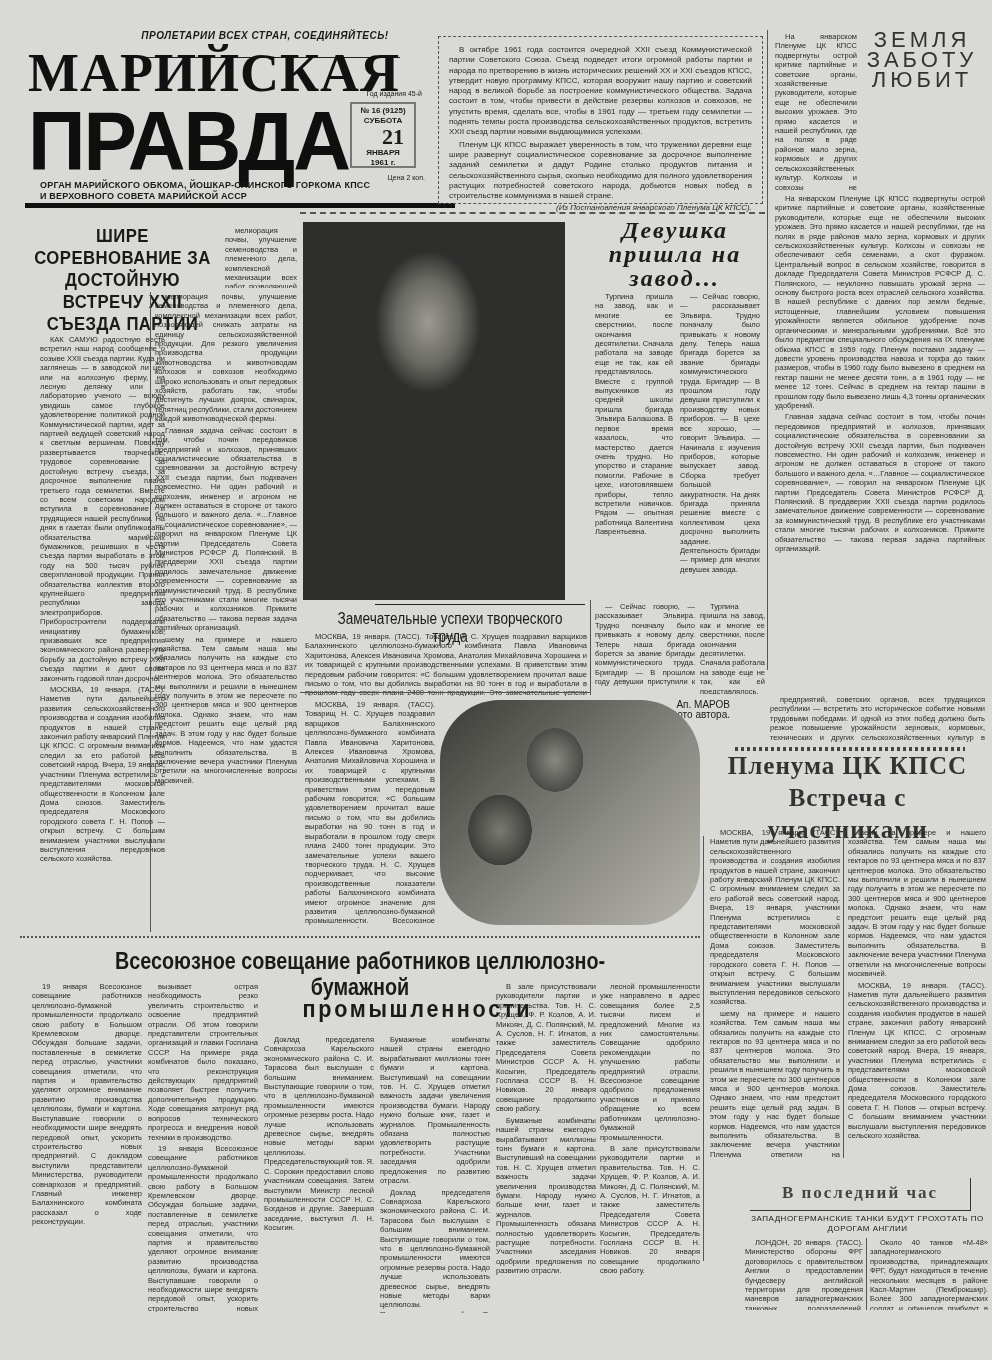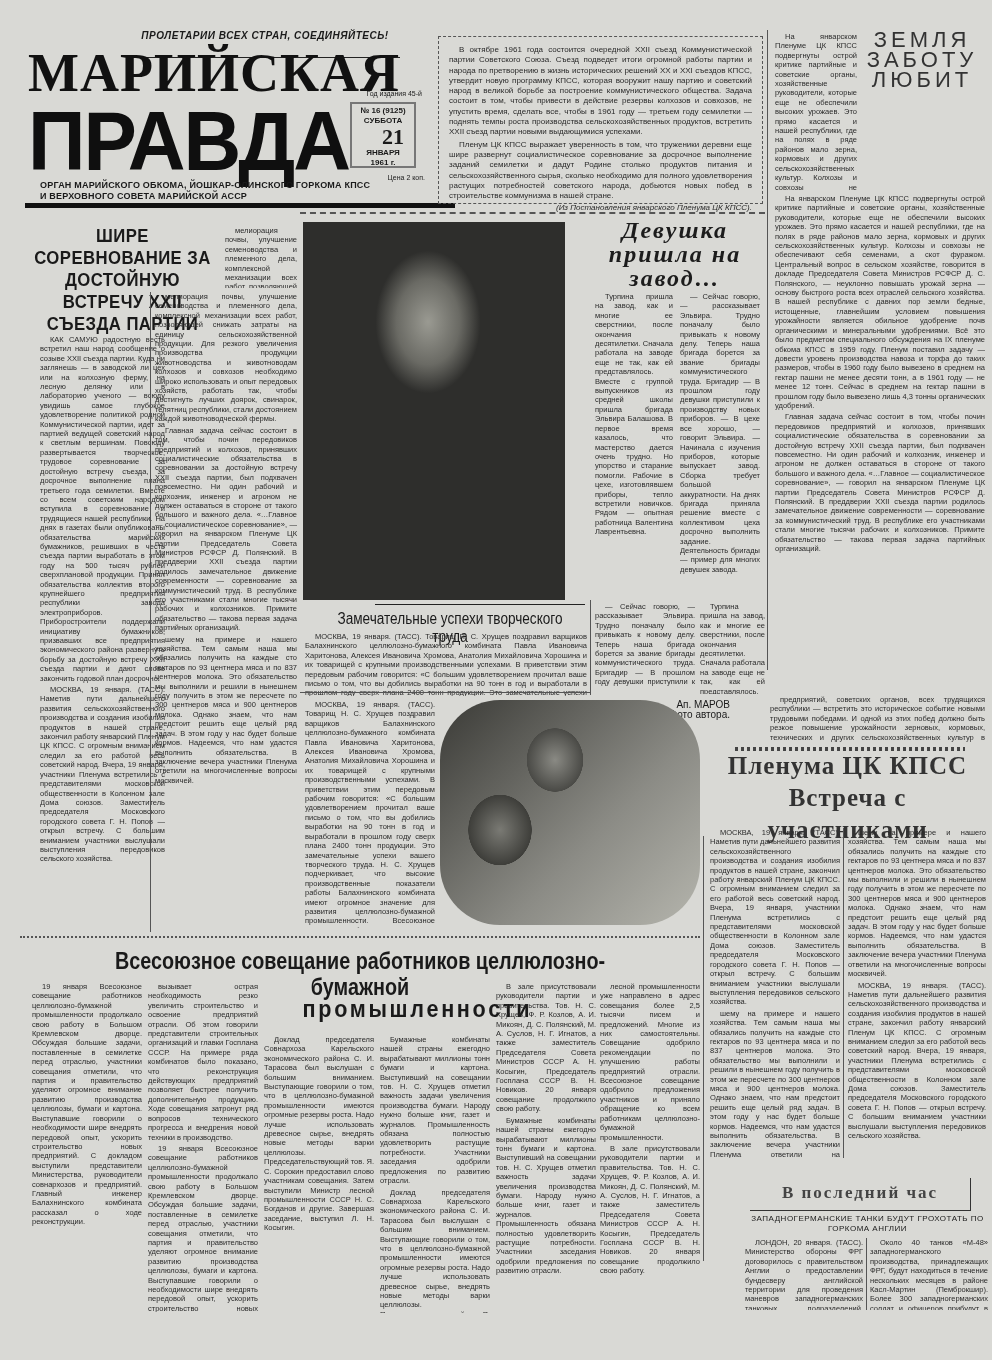--- a/index.html
+++ b/index.html
@@ -162,20 +162,20 @@
 <div class="abs txt" style="left:496px;top:982px;width:100px;height:330px;">
   <p>В зале присутствовали руководители партии и правительства. Тов. Н. С. Хрущев, Ф. Р. Козлов, А. И. Микоян, Д. С. Полянский, М. А. Суслов, Н. Г. Игнатов, а также заместитель Председателя Совета Министров СССР А. Н. Косыгин, Председатель Госплана СССР В. Н. Новиков. 20 января совещание продолжило свою работу.</p>
   <p>Бумажные комбинаты нашей страны ежегодно вырабатывают миллионы тонн бумаги и картона. Выступивший на совещании тов. Н. С. Хрущев отметил важность задачи увеличения производства бумаги. Народу нужно больше книг, газет и журналов. Промышленность обязана полностью удовлетворить растущие потребности. Участники заседания одобрили предложения по развитию отрасли.</p>
 </div>
 <div class="abs txt" style="left:600px;top:982px;width:100px;height:330px;">
   <p>лесной промышленности уже направлено в адрес совещания более 2,5 тысячи писем и предложений. Многие из них самостоятельны. Совещание одобрило рекомендации по улучшению работы предприятий отрасли. Всесоюзное совещание одобрило предложения участников и приняло обращение ко всем работникам целлюлозно-бумажной промышленности.</p>
   <p>В зале присутствовали руководители партии и правительства. Тов. Н. С. Хрущев, Ф. Р. Козлов, А. И. Микоян, Д. С. Полянский, М. А. Суслов, Н. Г. Игнатов, а также заместитель Председателя Совета Министров СССР А. Н. Косыгин, Председатель Госплана СССР В. Н. Новиков. 20 января совещание продолжило свою работу.</p>
 </div>
 
 <div class="abs lasthour">В последний час</div>
-<div class="abs tanks">ЗАПАДНОГЕРМАНСКИЕ ТАНКИ БУДУТ ГРОХОТАТЬ ПО ГОРКОМА АНГЛИИ</div>
+<div class="abs tanks">ЗАПАДНОГЕРМАНСКИЕ ТАНКИ БУДУТ ГРОХОТАТЬ ПО ДОРОГАМ АНГЛИИ</div>
 <div class="abs txt" style="left:745px;top:1238px;width:118px;height:72px;">
   <p>ЛОНДОН, 20 января. (ТАСС). Министерство обороны ФРГ договорилось с правительством Англии о предоставлении бундесверу английской территории для проведения маневров западногерманских танковых подразделений. Соглашение было достигнуто во время визита в Англию главы западногерманского генерального штаба.</p>
 </div>
 <div class="abs vline" style="left:866px;top:1238px;height:72px;"></div>
 <div class="abs txt" style="left:870px;top:1238px;width:118px;height:72px;">
   <p>Около 40 танков «М-48» западногерманского производства, принадлежащих ФРГ, будут находиться в течение нескольких месяцев в районе Касл-Мартин (Пемброкшир). Более 300 западногерманских солдат и офицеров прибудут в Англию для проведения маневров.</p>
 </div>
 
 </body></html>

